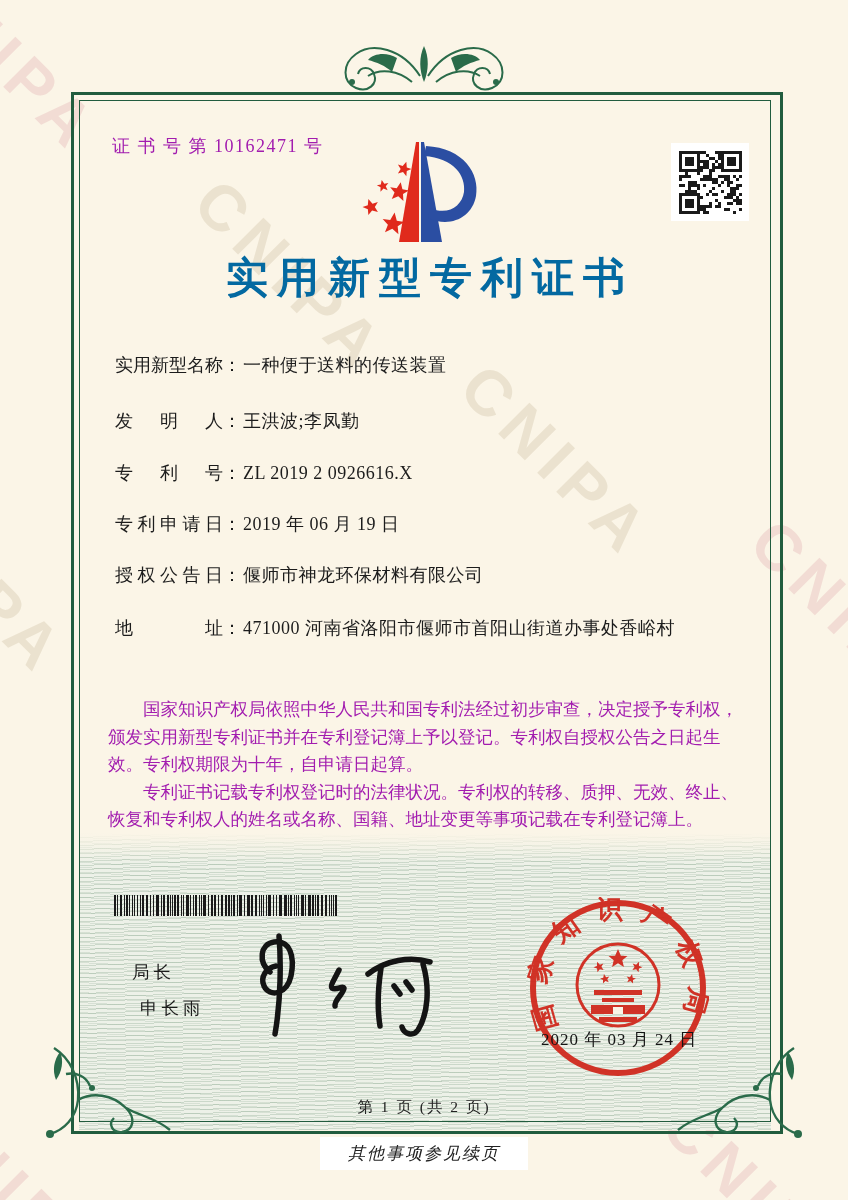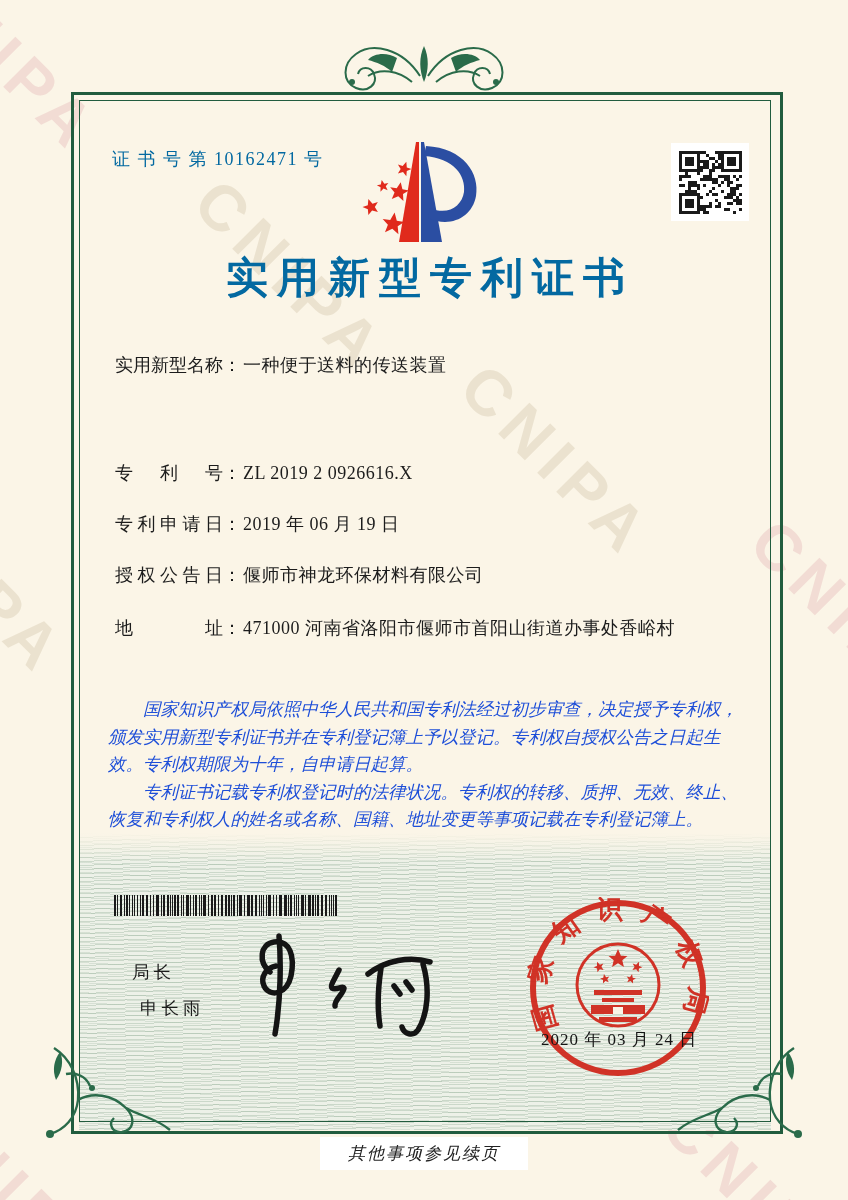--- a/index.html
+++ b/index.html
@@ -23,36 +23,36 @@
       background:linear-gradient(#fbf5e7, rgba(251,245,231,0));}
 
   
   .border-outer{position:absolute;left:71px;top:92px;width:706px;height:1036px;
       border:3px solid #215c3e;}
   .border-inner{position:absolute;left:79px;top:100px;width:690px;height:1020px;
       border:1px solid #215c3e;}
 
   .ornament{position:absolute;pointer-events:none;}
 
-  .cert-no{position:absolute;left:112px;top:147px;font-size:18px;letter-spacing:1.5px;color:#0369a1;}
+  .cert-no{position:absolute;left:112px;top:134px;font-size:18px;letter-spacing:1.5px;color:#a21caf;}
 
   .qr-box{position:absolute;left:671px;top:143px;width:78px;height:78px;background:#ffffff;}
   .qr-box svg{position:absolute;left:8px;top:8px;}
 
   .doc-title{position:absolute;left:0;right:0;top:250px;text-align:center;
       font-size:42px;font-weight:bold;letter-spacing:9px;color:#0369a1;margin-left:12px;}
 
   .frow{position:absolute;left:115px;width:648px;font-size:18px;white-space:nowrap;}
   .flabel{display:inline-block;width:108px;text-align:justify;text-align-last:justify;font-family:Liberation Mono, monospace;}
   .fcolon{display:inline-block;width:20px;}
   .fvalue{letter-spacing:0.5px;}
   .fpair2{position:absolute;left:322px;top:0;}
 
   .body-text{position:absolute;left:108px;top:696px;width:644px;font-size:17.5px;
-      line-height:27.5px;color:#1d4ed8;font-style:italic;}
+      line-height:27.5px;color:#a21caf;}
   .body-text p{margin:0;text-indent:2em;}
 
   .barcode{position:absolute;left:114px;top:895px;}
 
   .commissioner-title{position:absolute;left:132px;top:960px;font-size:17.5px;letter-spacing:4px;}
   .commissioner-name{position:absolute;left:116px;top:996px;font-size:17.5px;letter-spacing:4px;margin-left:24px;}
   .signature{position:absolute;left:240px;top:930px;}
 
   .seal{position:absolute;left:527px;top:897px;opacity:0.94;}
   .seal-date{position:absolute;left:529px;top:1028px;width:180px;text-align:center;
@@ -367,20 +367,23 @@
         <rect x="27" y="60" width="3" height="3" fill="#1a1a1a"></rect>
         <rect x="54" y="60" width="3" height="3" fill="#1a1a1a"></rect>
       </svg>
   </div>
 
   <div class="doc-title">实用新型专利证书</div>
 
   <div class="frow" style="top:353px">
     <span class="flabel">实用新型名称</span><span class="fcolon">：</span><span class="fvalue">一种便于送料的传送装置</span>
   </div>
+  <div class="frow" style="top:409px">
+    <span class="flabel">发明人</span><span class="fcolon">：</span><span class="fvalue">王洪波;李凤勤</span>
+  </div>
   <div class="frow" style="top:461px">
     <span class="flabel">专利号</span><span class="fcolon">：</span><span class="fvalue">ZL 2019 2 0926616.X</span>
   </div>
   <div class="frow" style="top:512px">
     <span class="flabel">专利申请日</span><span class="fcolon">：</span><span class="fvalue">2019 年 06 月 19 日</span>
   </div>
   <div class="frow" style="top:563px">
     <span class="flabel">授权公告日</span><span class="fcolon">：</span><span class="fvalue">偃师市神龙环保材料有限公司</span>
   </div>
   <div class="frow" style="top:616px">
@@ -501,17 +504,18 @@
       <use href="#sstar" transform="translate(104,82) scale(0.5) rotate(12)"></use>
       <rect x="67" y="93" width="48" height="5"></rect>
       <rect x="75" y="101" width="32" height="4"></rect>
       <rect x="64" y="108" width="54" height="9"></rect>
       <rect x="86" y="110" width="10" height="7" fill="#fbf5e7"></rect>
       <rect x="72" y="120" width="38" height="5"></rect>
     </g>
   </svg>
   <div class="seal-date">2020 年 03 月 24 日</div>
 
+  <div class="page-info">第 1 页 (共 2 页)</div>
   <div class="cont-note-wrap">
     <span class="cont-note">其他事项参见续页</span>
   </div>
 
 </div>
 
 </body></html>

